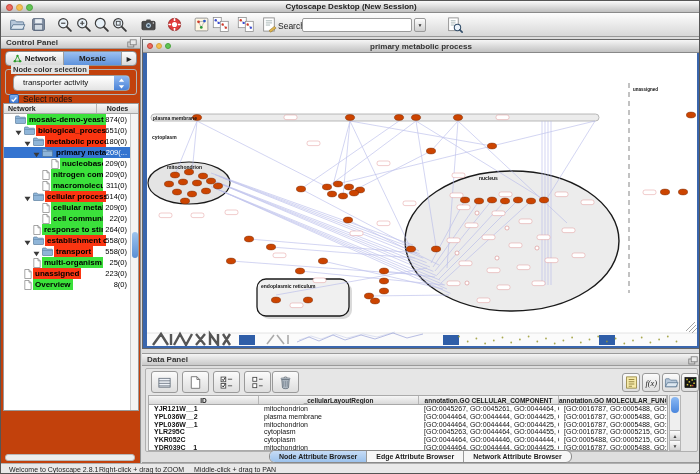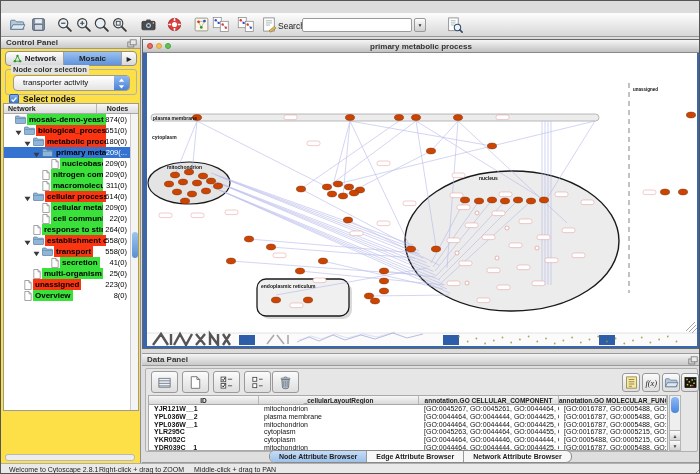--- a/index.html
+++ b/index.html
@@ -17,32 +17,32 @@
 .toolbar{position:absolute;left:0;top:12px;width:700px;height:24px;background:linear-gradient(#fdfdfd,#d7d7d7);border-bottom:1px solid #979797}
 .tbtn{position:absolute;top:3px;width:18px;height:18px}
 .tbtn svg{width:17px;height:17px}
 .search-label{position:absolute;left:277px;top:8px;font-size:8.5px;color:#222}
 .search-input{position:absolute;left:301px;top:4.5px;width:110px;height:14px;border:1px solid #9a9a9a;border-radius:2px;background:#fff;font-size:8px;padding:0 3px;font-family:"Liberation Sans",sans-serif}
 .search-arrow{position:absolute;left:413px;top:4.5px;width:12px;height:14px;background:linear-gradient(#fdfdfd,#cfcfcf);border:1px solid #9a9a9a;border-radius:2px;font-size:5px;line-height:13px;text-align:center;color:#333}
 
 .phead{height:12px;background:linear-gradient(#f4f4f4,#c9c9c9);border-bottom:1px solid #9a9a9a;font-size:8px;font-weight:bold;color:#333;line-height:12px;padding-left:5px;position:relative}
 .float-ic{position:absolute;right:3px;top:2px;width:10px;height:9px}
 
-.cpanel{position:absolute;left:0;top:36px;width:140px;height:426px;background:#fde047;border-right:1px solid #909090}
+.cpanel{position:absolute;left:0;top:36px;width:140px;height:426px;background:#c2410c;border-right:1px solid #909090}
 .cptabs{position:absolute;left:4px;top:14px;width:132px;height:15px;display:flex;border:1px solid #8f8f8f;border-radius:4px;overflow:hidden;background:linear-gradient(#fdfdfd,#d8d8d8);font-size:8px;font-weight:bold}
 .cpseg{flex:1;display:flex;align-items:center;justify-content:center;gap:3px;border-right:1px solid #9f9f9f;color:#222}
 .cpseg.act{background:linear-gradient(#9cc0f0,#5e93dd)}
 .cpseg.arrow{flex:0 0 14px;border-right:none;font-size:6px}
 .groupbox{position:absolute;left:4px;top:32px;width:132px;height:26px;border:1px solid #b2b2b2;border-radius:3px}
 .grouplabel{position:absolute;left:5px;top:-5px;background:#e3e3e3;padding:0 2px;font-size:7.5px;font-weight:bold;color:#333}
 .combo{position:absolute;left:7px;top:5px;width:117px;height:16px;background:linear-gradient(#fff,#e4e4e4);border:1px solid #9a9a9a;border-radius:4px;font-size:8px;line-height:14px;padding-left:9px;color:#111}
 .stepper{position:absolute;right:0;top:0;width:15px;height:14px;border-radius:0 3px 3px 0;background:linear-gradient(#8fb9f2,#4a82d6);display:flex;align-items:center;justify-content:center}
 .checkrow{position:absolute;left:8px;top:57px;display:flex;gap:4px;align-items:center}
 .checkbox{width:10px;height:10px;border-radius:2px;background:linear-gradient(#7fb0ef,#3a74cc);border:1px solid #2c5ca6;display:inline-flex;align-items:center;justify-content:center}
-.checklabel{font-size:8.5px;font-weight:bold;color:#111}
+.checklabel{font-size:8.5px;font-weight:normal;color:#111}
 .treewrap{position:absolute;left:2px;top:66px;width:136px;height:308px;background:#fff;border:1px solid #9a9a9a;overflow:hidden}
 .thead{height:10px;display:flex;background:linear-gradient(#f7f7f7,#dcdcdc);border-bottom:1px solid #a8a8a8;font-size:7px;font-weight:bold;color:#222}
 .thcell{flex:1;text-align:center;line-height:10px}
 .thcell.first{flex:0 0 93px;text-align:left;padding-left:4px;border-right:1px solid #b5b5b5}
 .trow{position:relative;height:11px;line-height:11px;font-size:8px;white-space:nowrap}
 .trow.sel{background:#3474d0}
 .texp{position:absolute;top:3px}
 .ticon{position:absolute;top:1px}
 .tlabel{position:absolute;top:0;font-weight:bold;color:#000;padding:0 2px;height:11px;overflow:hidden}
 .tlabel.green{background:#3be13b}
@@ -85,20 +85,28 @@
 
 .statusbar{position:absolute;left:0;top:462px;width:700px;height:12px;background:#e9e9e9;border-top:1px solid #b0b0b0}
 .st{position:absolute;top:0;font-size:7px;line-height:12px;color:#222}
 #grip{position:absolute;right:1px;top:1px;width:10px;height:10px}
 </style>
 </head>
 <body>
 
 <div id="app">
 
+  <div class="titlebar">
+    <div class="lights">
+      <span class="light red"></span>
+      <span class="light yellow"></span>
+      <span class="light green"></span>
+    </div>
+    <div class="title">Cytoscape Desktop (New Session)</div>
+  </div>
 
   <div class="toolbar">
     <div id="tb-icons">
         <div class="tbtn" style="left: 8px;"><svg viewBox="0 0 16 16">
             <path d="M1.5,12.5 V4.8 Q1.5,4 2.3,4 H5.6 L7,5.5 H13 Q13.8,5.5 13.8,6.3 V12.5 Z" fill="#b7c8da" stroke="#5a7590" stroke-width=".8"></path>
             <path d="M1.5,12.5 L3.8,8.2 H15 L12.8,12.5 Z" fill="#dde7f0" stroke="#5a7590" stroke-width=".8"></path>
           </svg></div>
         <div class="tbtn" style="left: 29px;"><svg viewBox="0 0 16 16">
             <rect x="2.5" y="2.5" width="11" height="11" rx="1" fill="#8593a6" stroke="#46546a" stroke-width=".8"></rect>
             <rect x="4.8" y="3" width="6.4" height="3.8" fill="#e8edf2"></rect>
@@ -342,28 +350,20 @@
           <div class="trow">
             <span class="texp" style="left: 29px;"><svg width="7" height="6" viewBox="0 0 7 6">
                 <path d="M0.5,0.8 H6.5 L3.5,5.2 Z" fill="#3a3a3a"></path>
               </svg></span>
             <span class="ticon" style="left: 38px;"><svg width="11" height="9" viewBox="0 0 11 9">
                 <path d="M0.5,8 V1.8 Q0.5,1 1.3,1 H3.8 L5,2.2 H9.8 Q10.5,2.2 10.5,3 V8 Q10.5,8.5 10,8.5 H1 Q0.5,8.5 0.5,8 Z" fill="#8fb5d8" stroke="#4a6f92" stroke-width=".6"></path>
                 <path d="M0.5,3.5 H10.5" stroke="#4a6f92" stroke-width=".4"></path>
               </svg></span>
             <span class="tlabel red" style="left: 50px; max-width: 52px;">transport</span>
             <span class="tcount">558(0)</span>
-          </div>
-          <div class="trow">
-            <span class="ticon" style="left: 47px;"><svg width="8" height="10" viewBox="0 0 8 10">
-                <path d="M0.8,0.5 H5 L7.2,2.8 V9.5 H0.8 Z" fill="#fff" stroke="#808080" stroke-width=".7"></path>
-                <path d="M5,0.5 V2.8 H7.2" fill="none" stroke="#808080" stroke-width=".7"></path>
-              </svg></span>
-            <span class="tlabel green" style="left: 56px; max-width: 43px;">secretion</span>
-            <span class="tcount">41(0)</span>
           </div>
           <div class="trow">
             <span class="ticon" style="left: 29px;"><svg width="8" height="10" viewBox="0 0 8 10">
                 <path d="M0.8,0.5 H5 L7.2,2.8 V9.5 H0.8 Z" fill="#fff" stroke="#808080" stroke-width=".7"></path>
                 <path d="M5,0.5 V2.8 H7.2" fill="none" stroke="#808080" stroke-width=".7"></path>
               </svg></span>
             <span class="tlabel green" style="left: 38px; max-width: 61px;">multi-organism pro</span>
             <span class="tcount">25(0)</span>
           </div>
           <div class="trow">

